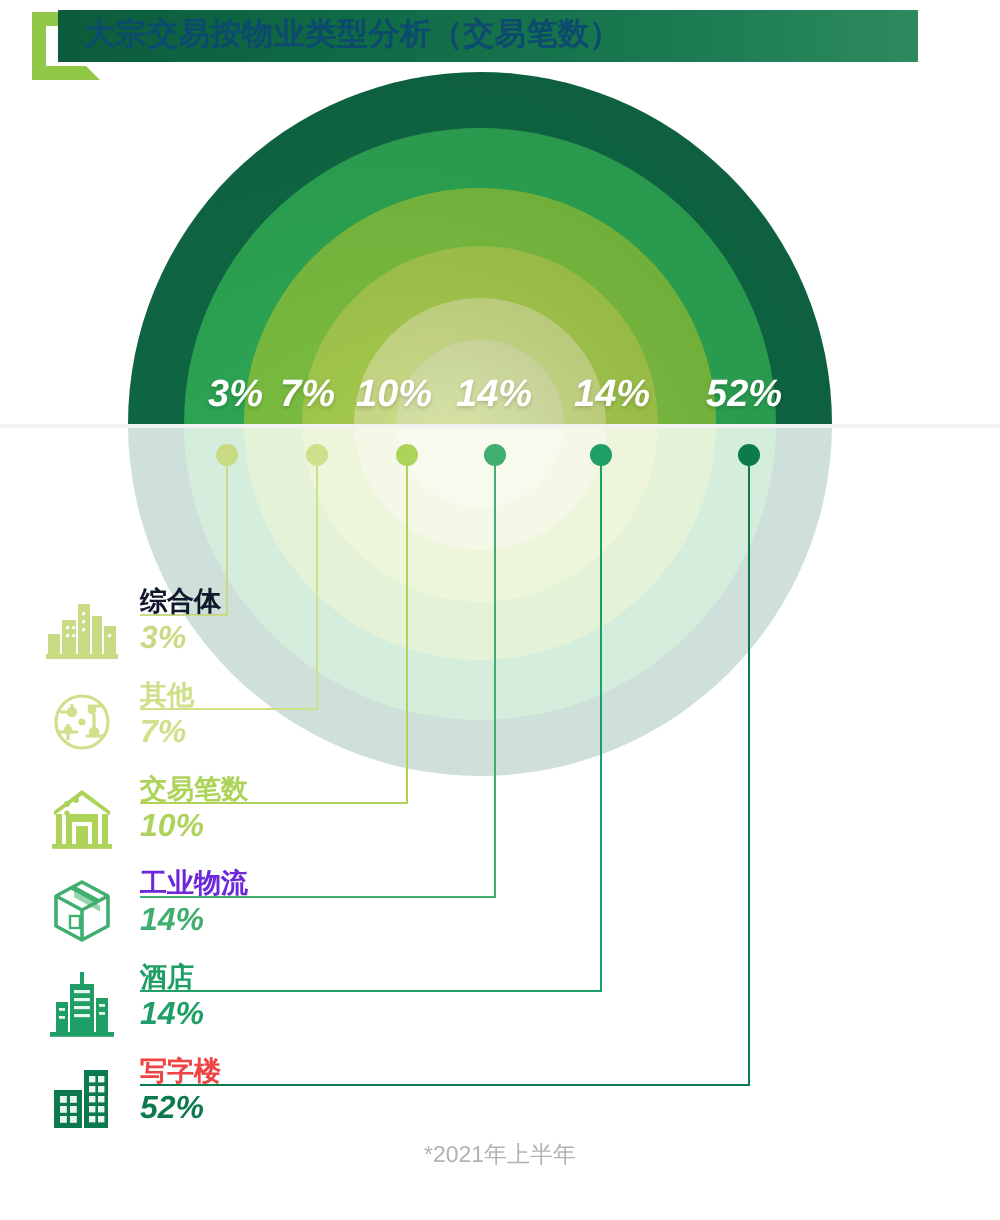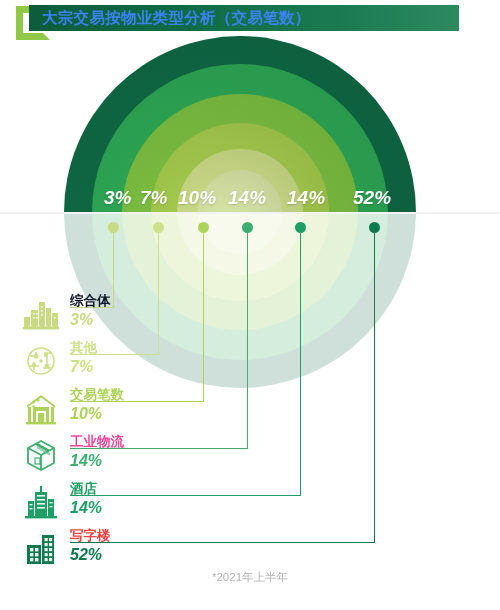--- a/index.html
+++ b/index.html
@@ -35,21 +35,21 @@
     position: absolute;
     left: 29px; top: 5px;
     width: 430px; height: 26px;
     background: linear-gradient(90deg, #0d5c3c 0%, #0f6b46 35%, #1b7a52 72%, #2d8a60 100%);
   }
   #title-text {
     position: absolute;
     left: 42px; top: 5px;
     height: 26px;
     line-height: 26px;
-    color: #3b82f6;
+    color: #0c4a6e;
     font-size: 15.5px;
     font-weight: bold;
     letter-spacing: .3px;
     white-space: nowrap;
   }
 
   
   #chart-stage {
     position: absolute;
     left: 0; top: 46px;
@@ -269,21 +269,21 @@
       <div class="legend-item" style="top: 386px;">
         <div class="legend-icon"><svg xmlns="http://www.w3.org/2000/svg" viewBox="0 0 42 42" width="42" height="42">
             <g fill="none" stroke="#3fae6e" stroke-width="1.8" stroke-linejoin="round">
               <path d="M21 7 34 14v15l-13 7-13-7V14z"></path>
               <path d="M8 14l13 7 13-7M21 21v15"></path>
             </g>
             <path d="M14.5 10.2 27.5 17.4l2.6-1.5-13-7.2z" fill="#3fae6e"></path>
             <path d="M17 11.6 30 18.8v3l-13-7.2z" fill="#3fae6e" opacity=".55"></path>
             <rect x="15" y="24" width="5" height="6" fill="none" stroke="#3fae6e" stroke-width="1.2"></rect>
           </svg></div>
-        <div class="legend-label" style="color: #ec4899;">工业物流</div>
+        <div class="legend-label" style="color: #6d28d9;">工业物流</div>
         <div class="legend-value" style="color: rgb(63, 174, 110);">14%</div>
       </div>
       <div class="legend-item" style="top: 433px;">
         <div class="legend-icon"><svg xmlns="http://www.w3.org/2000/svg" viewBox="0 0 42 42" width="42" height="42">
             <g fill="#1f9e66">
               <rect x="8" y="20" width="6" height="15"></rect>
               <rect x="28" y="18" width="6" height="17"></rect>
               <rect x="15" y="11" width="12" height="24"></rect>
               <rect x="20" y="5" width="2" height="6"></rect>
               <rect x="5" y="35" width="32" height="2.4"></rect>

